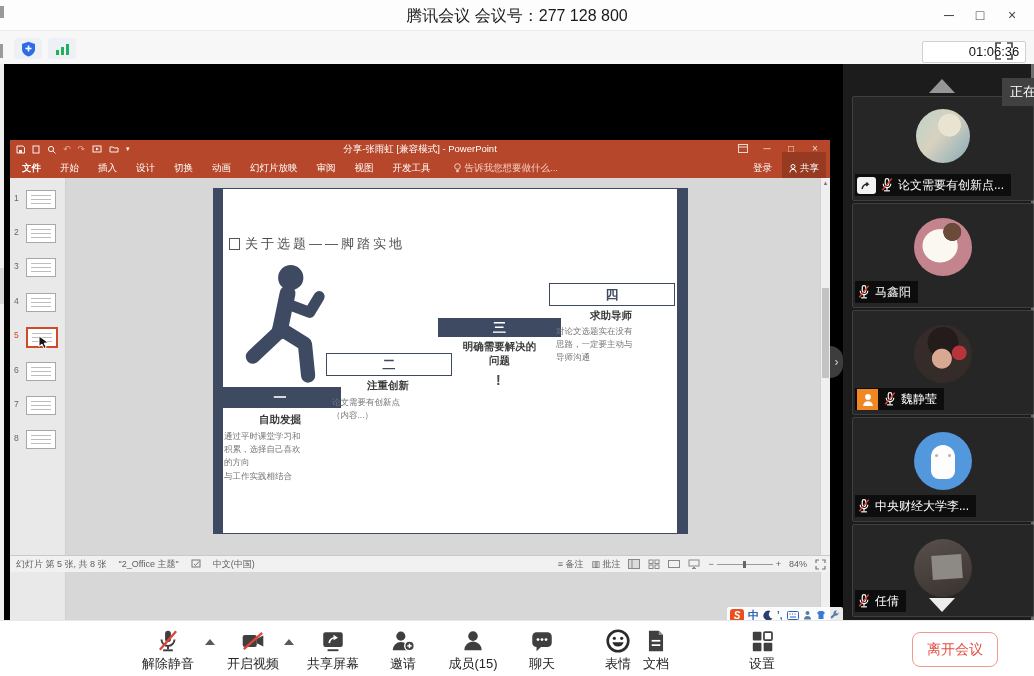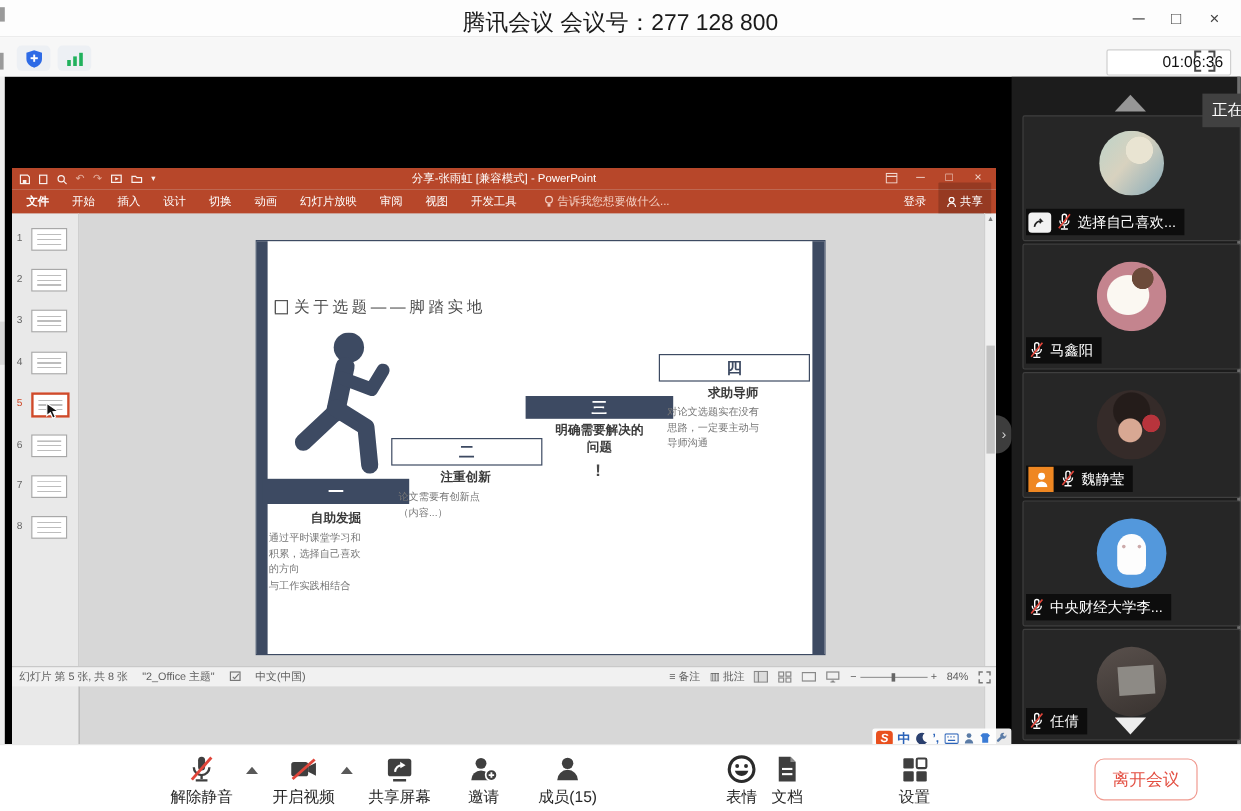--- a/index.html
+++ b/index.html
@@ -5,21 +5,21 @@
   html,body{margin:0;padding:0;}
   body{
     width:1034px;height:676px;overflow:hidden;position:relative;
     font-family:"Liberation Sans","DejaVu Sans",sans-serif;
     background:#fff;-webkit-font-smoothing:antialiased;
   }
   .abs{position:absolute;}
 
   
   .titlebar{position:absolute;left:0;top:0;width:1034px;height:30px;background:#fdfdfd;border-bottom:1px solid #ececec;}
-  .tm-title{position:absolute;left:0;right:0;top:6px;text-align:center;font-size:19px;color:#1a1a1a;}
+  .tm-title{position:absolute;left:0;right:0;top:6px;text-align:center;font-size:16px;color:#1a1a1a;}
   .winbtn{position:absolute;top:4px;width:24px;height:22px;text-align:center;line-height:22px;font-size:14px;color:#444;}
   .subbar{position:absolute;left:0;top:31px;width:1034px;height:33px;background:#f7f7f7;border-bottom:1px solid #e3e3e3;}
   .chipbtn{position:absolute;top:7px;width:28px;height:21px;background:#edf0f4;border-radius:4px;display:flex;align-items:center;justify-content:center;}
   .timerbox{position:absolute;left:922px;top:10px;width:62px;height:20px;background:#fff;border:1px solid #cfcfcf;border-radius:2px;
     text-align:center;line-height:20px;font-size:13px;color:#111;padding-left:40px;}
   
   .edgestrip{position:absolute;left:0;top:64px;width:4px;height:556px;background:#eeeeee;}
   .edgemark{position:absolute;background:#9a9a9a;}
 
   
@@ -45,21 +45,21 @@
   .thnum{position:absolute;left:0;top:3px;font-size:8.5px;color:#666;}
   .thbox{position:absolute;left:12px;top:0;width:28px;height:17px;background:#fff;border:1px solid #a8a8a8;}
   .thbox .lines{position:absolute;left:4px;top:4px;right:4px;bottom:3px;
     background:repeating-linear-gradient(#bdbdbd 0 1px,transparent 1px 4px);}
   .throw.sel .thbox{border:2px solid #cf4a2a;}
   .thnum.sel{color:#cf4a2a;}
   .cursor{position:absolute;left:24px;top:8px;z-index:5;}
 
   
   .canvas{position:absolute;left:56px;top:38px;width:755px;height:506px;background:#d7d7d7;}
-  .slide{position:absolute;left:147px;top:22px;width:473px;height:344px;background:#fff;border:1px solid #3d4a62;}
+  .slide{position:absolute;left:147px;top:10px;width:473px;height:344px;background:#fff;border:1px solid #3d4a62;}
   .sbar-l{position:absolute;left:0;top:0;width:9px;height:100%;background:#3d4a62;}
   .sbar-r{position:absolute;right:0;top:0;width:10px;height:100%;background:#3d4a62;}
   .stitle{position:absolute;left:16px;top:46px;font-size:13px;color:#4c4c4c;letter-spacing:3px;display:flex;align-items:center;gap:6px;}
   .tri-bullet{width:0;height:0;border-top:5px solid transparent;border-bottom:5px solid transparent;border-left:9px solid #fff;
     box-shadow:-1px 0 0 0 #555;outline:1px solid #555;}
   .stepbar{position:absolute;height:21px;text-align:center;font-size:13px;font-weight:bold;line-height:21px;}
   .stepbar.filled{background:#3d4a62;color:#fff;}
   .stepbar.outline{background:#fff;border:1px solid #3d4a62;color:#3d4a62;}
   .sheading{position:absolute;font-size:10.5px;font-weight:bold;color:#3a3a3a;text-align:center;}
   .sbody{position:absolute;font-size:8.5px;color:#757575;line-height:1.55;white-space:pre-line;}
@@ -415,21 +415,21 @@
               <path d="M1 8 q1-5 6-5 l-1.6-1.6 M5.4 5 L7 3 L5.4 1.4" fill="none" stroke="#222" stroke-width="1.4"></path>
             </svg>
         </span>
         <svg width="14" height="16" viewBox="0 0 24 26">
           <rect x="9" y="2" width="6" height="12" rx="3" fill="none" stroke="#fff" stroke-width="2"></rect>
           <path d="M5.5 11 a6.5 6.5 0 0 0 13 0" fill="none" stroke="#fff" stroke-width="2"></path>
           <line x1="12" y1="18" x2="12" y2="22" stroke="#fff" stroke-width="2"></line>
             <line x1="7" y1="23" x2="17" y2="23" stroke="#fff" stroke-width="2"></line>
           <line x1="4" y1="22" x2="20" y2="2" stroke="#e0453a" stroke-width="2.4"></line>
         </svg>
-        <span class="nm">选择自己喜欢...</span>
+        <span class="nm">论文需要有创新点...</span>
       </div>
     </div>
 
     <div class="tile" style="top:139px;">
       <div class="avatar av2"></div>
       <div class="nlabel">
         <svg width="14" height="16" viewBox="0 0 24 26">
           <rect x="9" y="2" width="6" height="12" rx="3" fill="none" stroke="#fff" stroke-width="2"></rect>
           <path d="M5.5 11 a6.5 6.5 0 0 0 13 0" fill="none" stroke="#fff" stroke-width="2"></path>
           <line x1="12" y1="18" x2="12" y2="22" stroke="#fff" stroke-width="2"></line>
@@ -544,20 +544,30 @@
   </div>
 
   <div class="tb-item" style="left:433px;">
     <svg class="tb-ic" width="26" height="26" viewBox="0 0 24 24">
       <circle cx="12" cy="7.5" r="4.4" fill="#3f3f3f"></circle>
       <path d="M4 20.5 a8 8 0 0 1 16 0 Z" fill="#3f3f3f"></path>
     </svg>
     <div class="tb-label">成员(15)</div>
   </div>
 
+  <div class="tb-item" style="left:502px;">
+    <svg class="tb-ic" width="26" height="26" viewBox="0 0 24 24">
+      <rect x="3" y="4" width="18" height="13.5" rx="4" fill="#3f3f3f"></rect>
+      <polygon points="7,16.5 7,21.5 12,16.5" fill="#3f3f3f"></polygon>
+      <circle cx="8.3" cy="10.7" r="1.3" fill="#fff"></circle>
+        <circle cx="12" cy="10.7" r="1.3" fill="#fff"></circle>
+        <circle cx="15.7" cy="10.7" r="1.3" fill="#fff"></circle>
+    </svg>
+    <div class="tb-label">聊天</div>
+  </div>
 
   <div class="tb-item" style="left:578px;">
     <svg class="tb-ic" width="26" height="26" viewBox="0 0 24 24">
       <circle cx="12" cy="12" r="9.5" fill="none" stroke="#2b2b2b" stroke-width="2.4"></circle>
       <circle cx="8.6" cy="9.5" r="1.5" fill="#2b2b2b"></circle>
         <circle cx="15.4" cy="9.5" r="1.5" fill="#2b2b2b"></circle>
       <path d="M6.8 13.2 a5.4 5.4 0 0 0 10.4 0 Z" fill="#2b2b2b"></path>
     </svg>
     <div class="tb-label">表情</div>
   </div>

